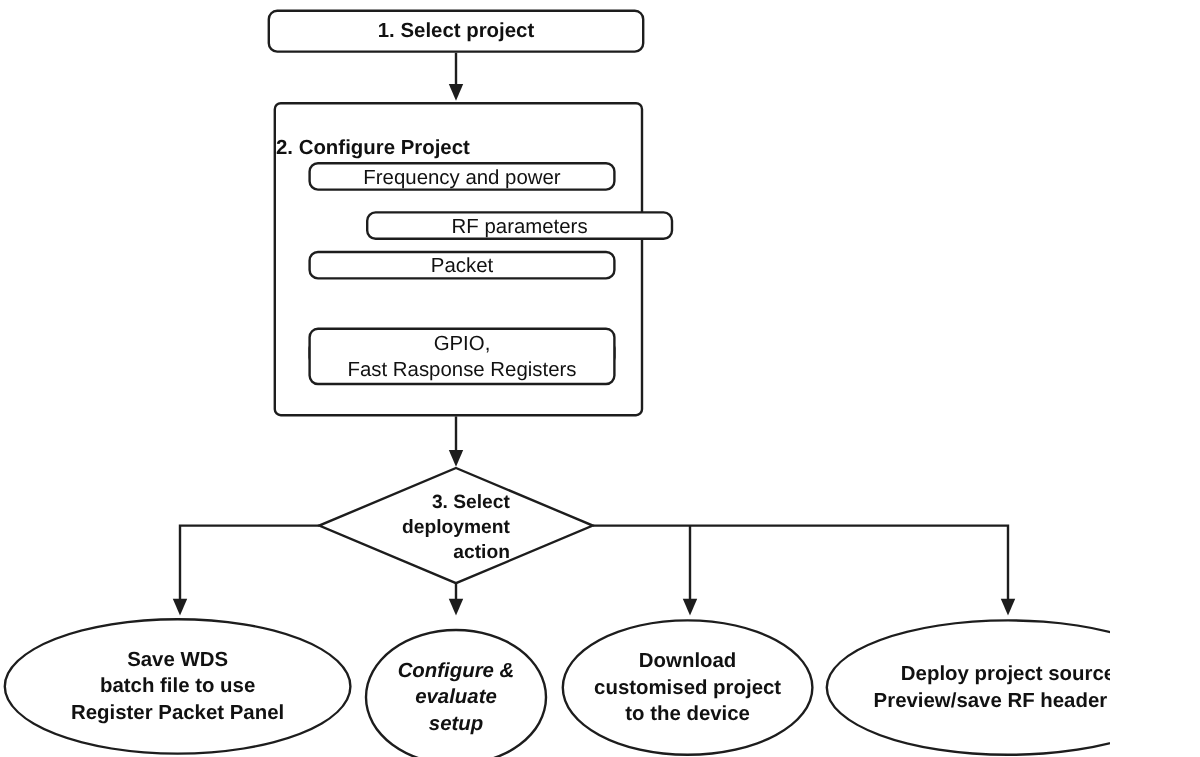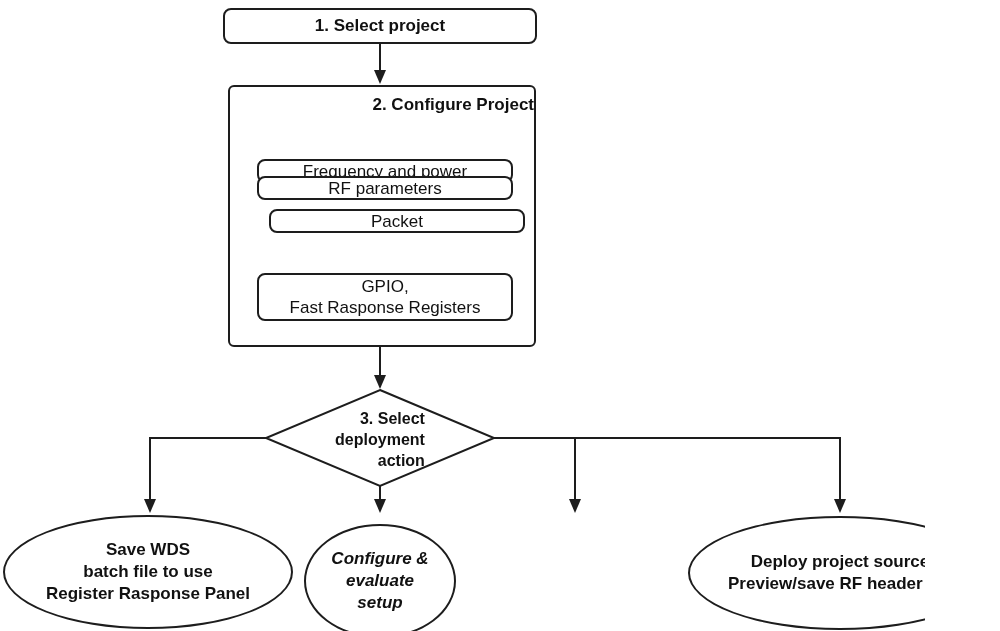--- a/index.html
+++ b/index.html
@@ -33,44 +33,44 @@
     width: 314px; height: 36px;
     font-weight: bold; font-size: 17px;
   }
   .step2 {
     left: 228px; top: 85px;
     width: 308px; height: 262px;
     border-radius: 6px;
     display: block;
   }
   .step2-title {
-    margin-top: 8px;
-    text-align: right;
+    margin-top: 26px;
+    text-align: left;
     font-weight: bold;
     font-size: 17px;
   }
   .subnode {
     position: absolute;
     box-sizing: border-box;
     left: 27px;
     width: 256px;
     background: #ffffff;
     border: 2px solid #1d1d1d;
     border-radius: 8px;
     display: flex;
     align-items: center;
     justify-content: center;
     text-align: center;
     font-size: 17px;
     white-space: pre-line;
     line-height: 21px;
   }
-  .sub-1 { top: 72px;  height: 24px; }
-  .sub-2 { top: 89px;  height: 24px; }
-  .sub-3 { top: 122px; height: 24px; margin-left: 12px; }
+  .sub-1 { top: 48px;  height: 24px; }
+  .sub-2 { top: 89px;  height: 24px; margin-left: 48px; }
+  .sub-3 { top: 122px; height: 24px; }
   .sub-4 { top: 155px; height: 24px; margin-top: 40px; }
   .sub-5 { top: 186px; height: 48px; text-align: center; }
   .diamond-label {
     position: absolute;
     left: 306px; top: 400px;
     width: 148px; height: 78px;
     display: flex;
     align-items: center;
     justify-content: center;
     text-align: right;
@@ -140,20 +140,23 @@
     <div class="subnode sub-5">GPIO,
 Fast Rasponse Registers</div>
   </div>
 
   <div class="diamond-label">3. Select
 deployment
 action</div>
 
   <div class="ellipse ellipse-1">Save WDS
 batch file to use
-Register Rasponse Panel</div>
+Register Packet Panel</div>
   <div class="ellipse ellipse-2">Configure &amp;
 evaluate
 setup</div>
+  <div class="ellipse ellipse-3">Download
+customised project
+to the device</div>
   <div class="ellipse ellipse-4">Deploy project source
 Preview/save RF header file</div>
 
 </div>
 
 </body></html>

